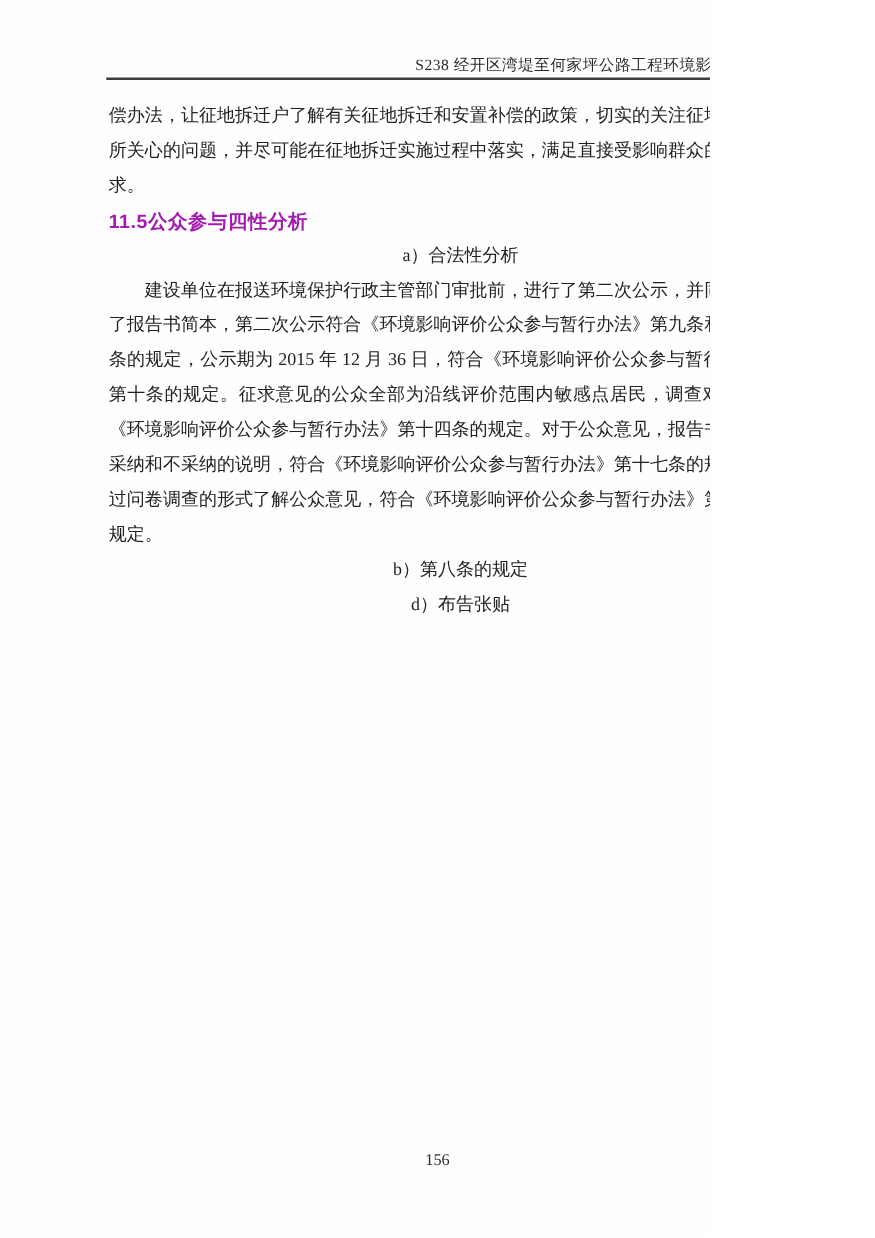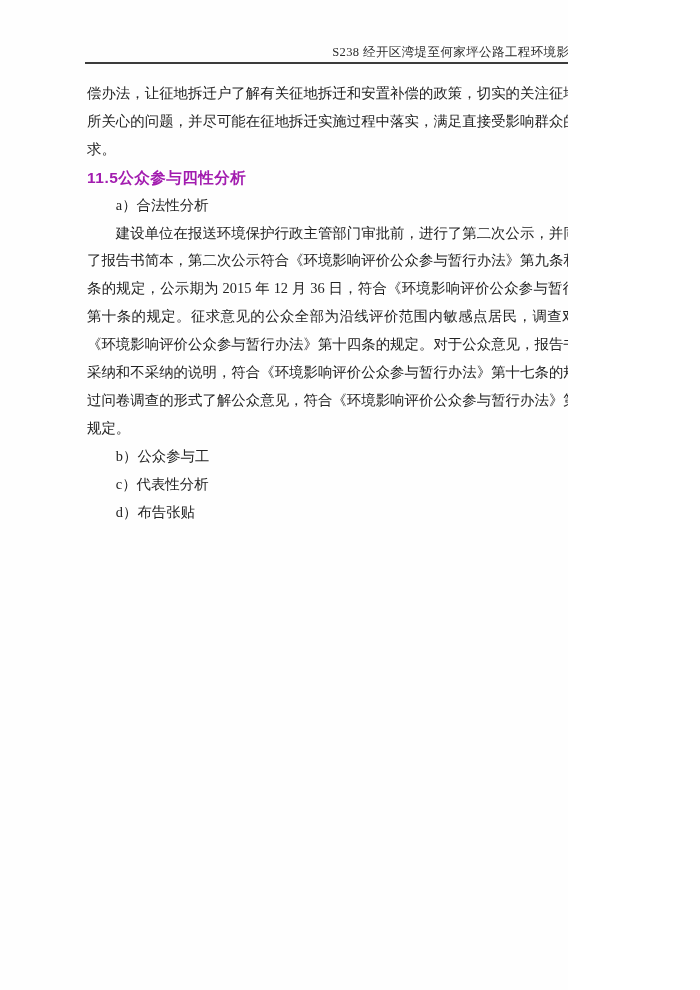--- a/index.html
+++ b/index.html
@@ -59,21 +59,21 @@
     font-family: "Liberation Sans", "DejaVu Sans", sans-serif;
     font-weight: bold;
     font-size: 15.5px;
     letter-spacing: 0.5px;
     text-indent: 0;
     text-align: left;
     color: #a21caf;
   }
   .sub-heading {
     text-indent: 2em;
-    text-align: left;
+    text-align: center;
   }
   .page-footer {
     position: absolute;
     top: 920px;
     left: 0;
     width: 700px;
     text-align: center;
     font-size: 13px;
     color: #2b2b2b;
   }
@@ -90,24 +90,24 @@
   <div class="content">
     <p class="para para-continued">偿办法，让征地拆迁户了解有关征地拆迁和安置补偿的政策，切实的关注征地拆迁户所关心的问题，并尽可能在征地拆迁实施过程中落实，满足直接受影响群众的合理要求。</p>
 
     <p class="section-heading">11.5公众参与四性分析</p>
 
     <p class="sub-heading">a）合法性分析</p>
 
 
     <p class="para">建设单位在报送环境保护行政主管部门审批前，进行了第二次公示，并同时公布了报告书简本，第二次公示符合《环境影响评价公众参与暂行办法》第九条和第十一条的规定，公示期为 2015 年 12 月 36 日，符合《环境影响评价公众参与暂行办法》第十条的规定。征求意见的公众全部为沿线评价范围内敏感点居民，调查对象符合《环境影响评价公众参与暂行办法》第十四条的规定。对于公众意见，报告书作出了采纳和不采纳的说明，符合《环境影响评价公众参与暂行办法》第十七条的规定。通过问卷调查的形式了解公众意见，符合《环境影响评价公众参与暂行办法》第三章的规定。</p>
 
-    <p class="sub-heading">b）公众参与工</p>
+    <p class="sub-heading">b）第八条的规定</p>
 
 
-    <p class="sub-heading">c）代表性分析</p>
 
 
     <p class="sub-heading">d）布告张贴</p>
 
   </div>
 
+  <div class="page-footer">156</div>
 
 </div>
 
 </body></html>

